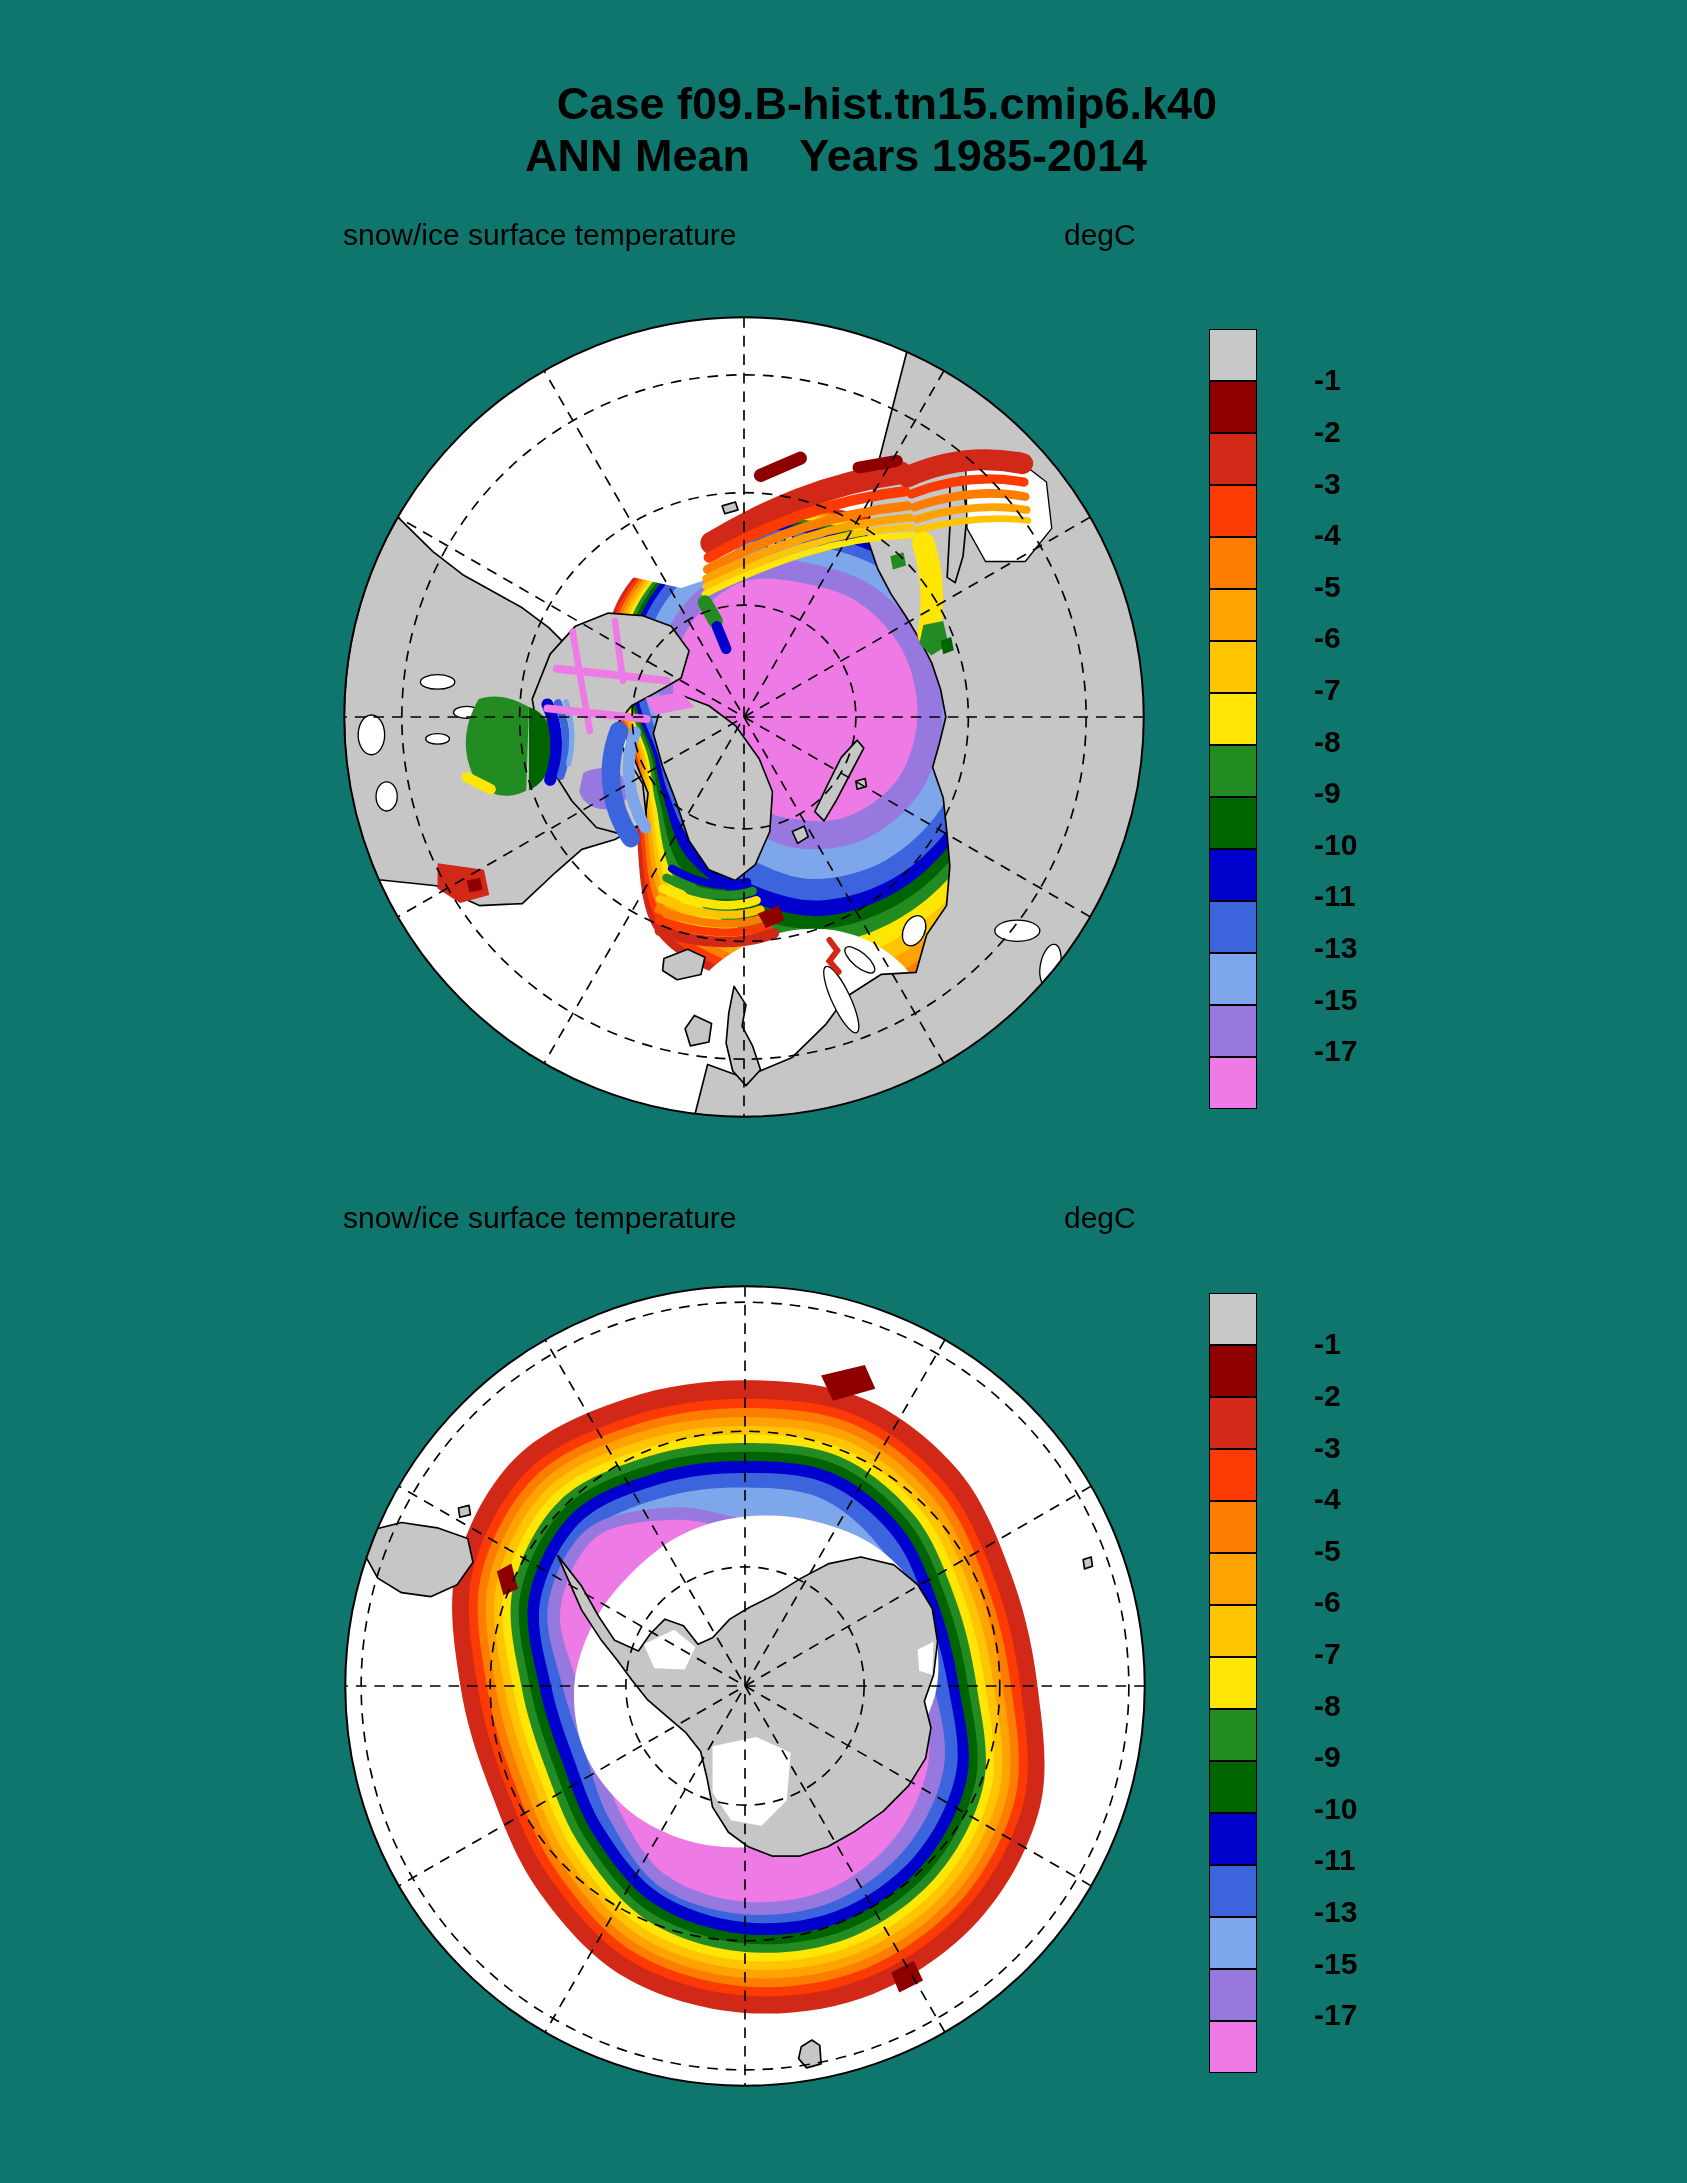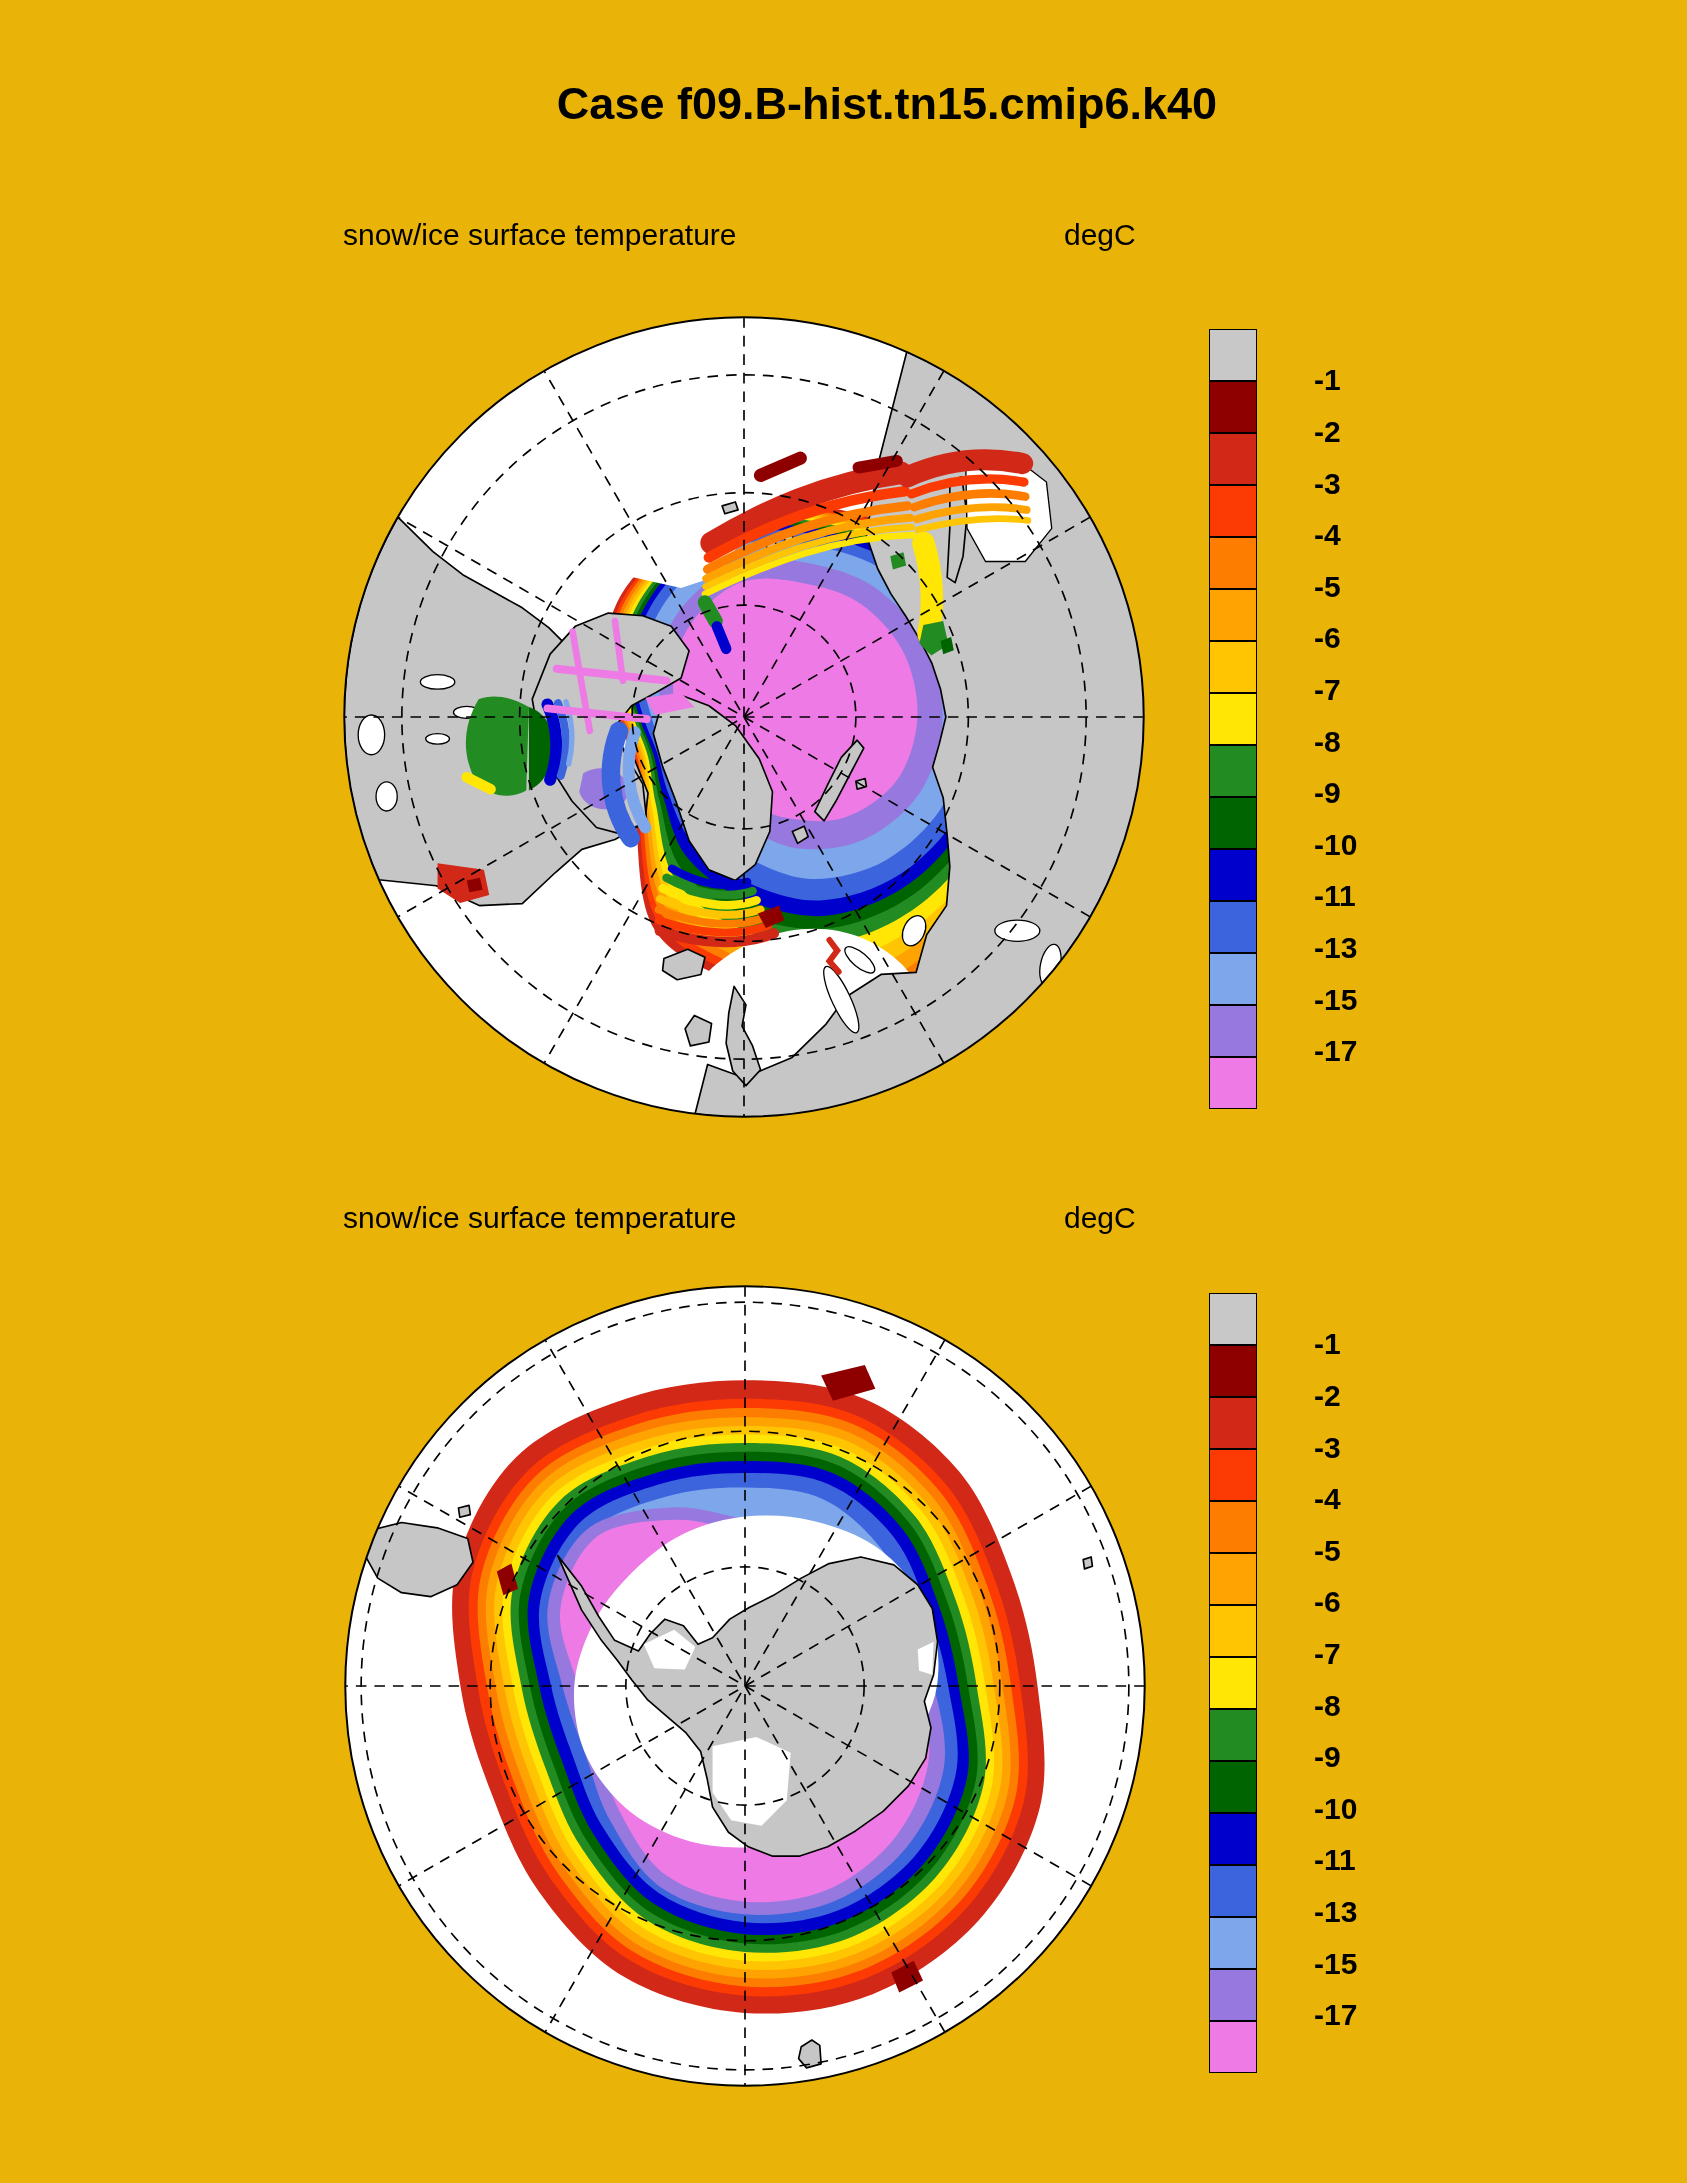--- a/index.html
+++ b/index.html
@@ -1,16 +1,16 @@
 <!DOCTYPE html>
 <html style="font-size:10.6px"><head>
 <meta charset="utf-8">
 <style>
   html,body{margin:0;padding:0;background:#fff;}
-  .page{position:relative;width:1687px;height:2183px;background:#eab308;overflow:hidden;
+  .page{position:relative;width:1687px;height:2183px;background:#0f766e;overflow:hidden;
         font-family:"Liberation Sans","DejaVu Sans",sans-serif;color:#000;}
   .title-line{position:absolute;transform:translateX(-50%);font-weight:bold;font-size:45px;
               white-space:pre;letter-spacing:0px;}
   .subtitle{position:absolute;font-weight:normal;font-size:30px;white-space:pre;}
   .map-svg{position:absolute;width:814px;height:814px;}
   .colorbar{position:absolute;width:48px;}
   .cb-cell{width:48px;height:52px;box-sizing:border-box;border:1.3px solid #000;border-top-width:0.7px;border-bottom-width:0.7px;}
   .cb-cell:first-child{border-top-width:1.3px;}
   .cb-cell:last-child{border-bottom-width:1.3px;}
   .cb-label{position:absolute;left:105px;font-weight:bold;font-size:30px;line-height:30px;white-space:nowrap;}
@@ -19,20 +19,21 @@
   .band{fill:none;stroke-linecap:round;}
   .grat{fill:none;stroke:#000;stroke-width:2.5;stroke-dasharray:16 12;}
   .outline{fill:none;stroke:#000;stroke-width:3;}
 </style>
 </head>
 <body>
 
 <div class="page">
 
   <div class="title-line" style="left:887px;top:78px;">Case f09.B-hist.tn15.cmip6.k40</div>
+  <div class="title-line" style="left:836px;top:130px;">ANN Mean    Years 1985-2014</div>
 
   <div class="subtitle" style="left:343px;top:218px;">snow/ice surface temperature</div>
   <div class="subtitle" style="left:1064px;top:218px;">degC</div>
 
   <div class="subtitle" style="left:343px;top:1201px;">snow/ice surface temperature</div>
   <div class="subtitle" style="left:1064px;top:1201px;">degC</div>
 
   <svg class="map-svg" style="left:337px;top:310px;" viewBox="0 0 1230 1230">
     <defs>
         <clipPath id="clipA">

